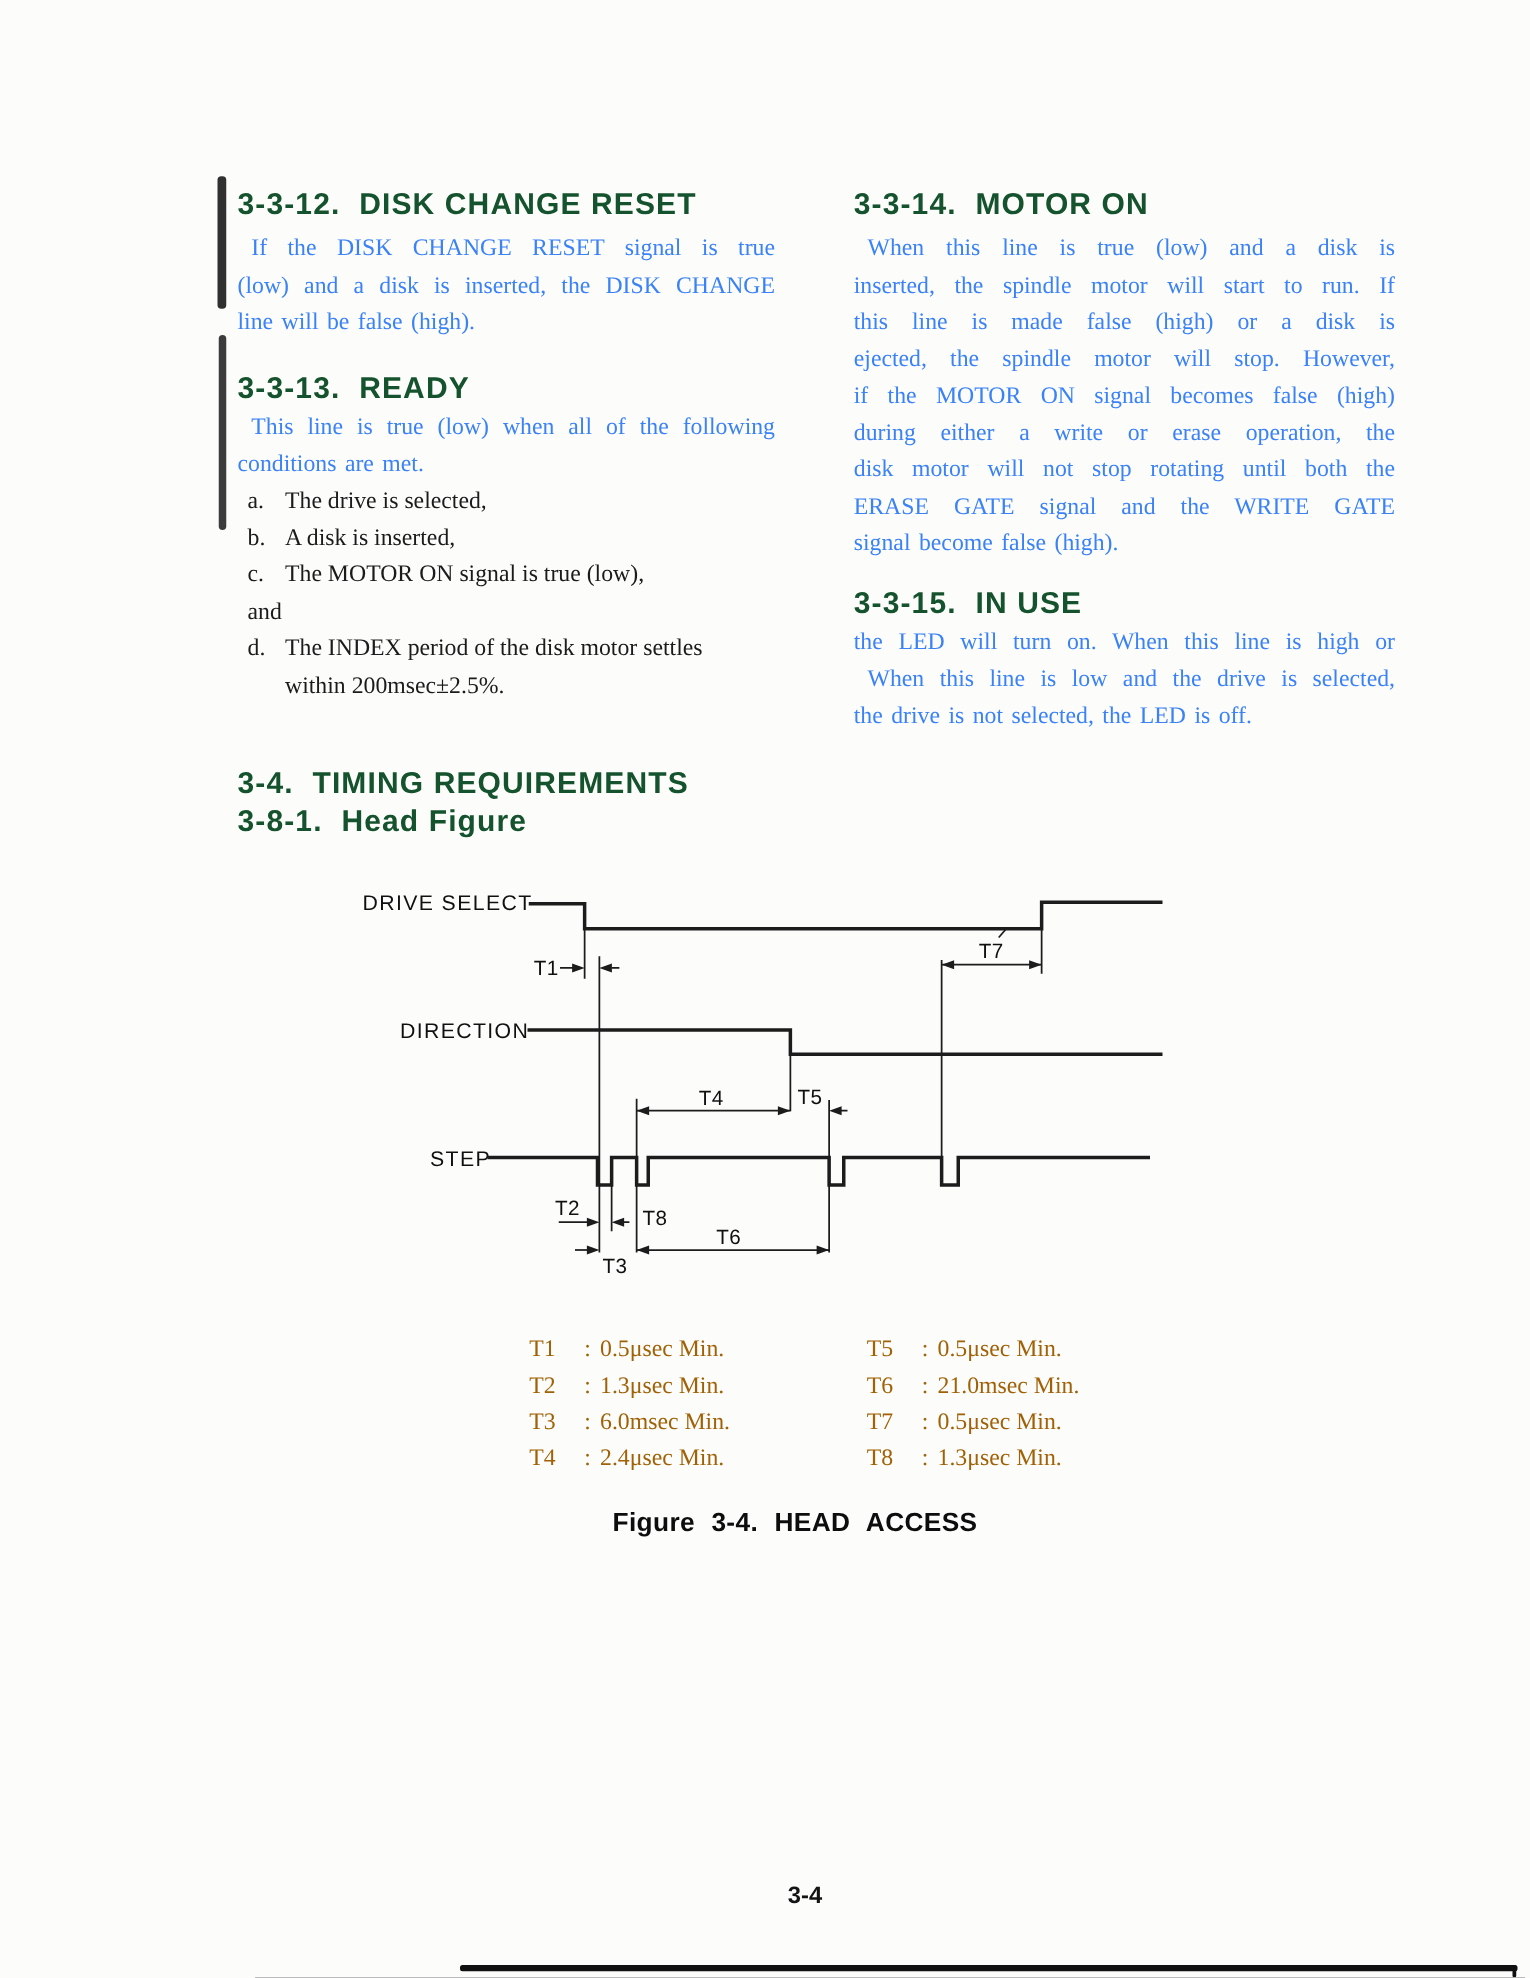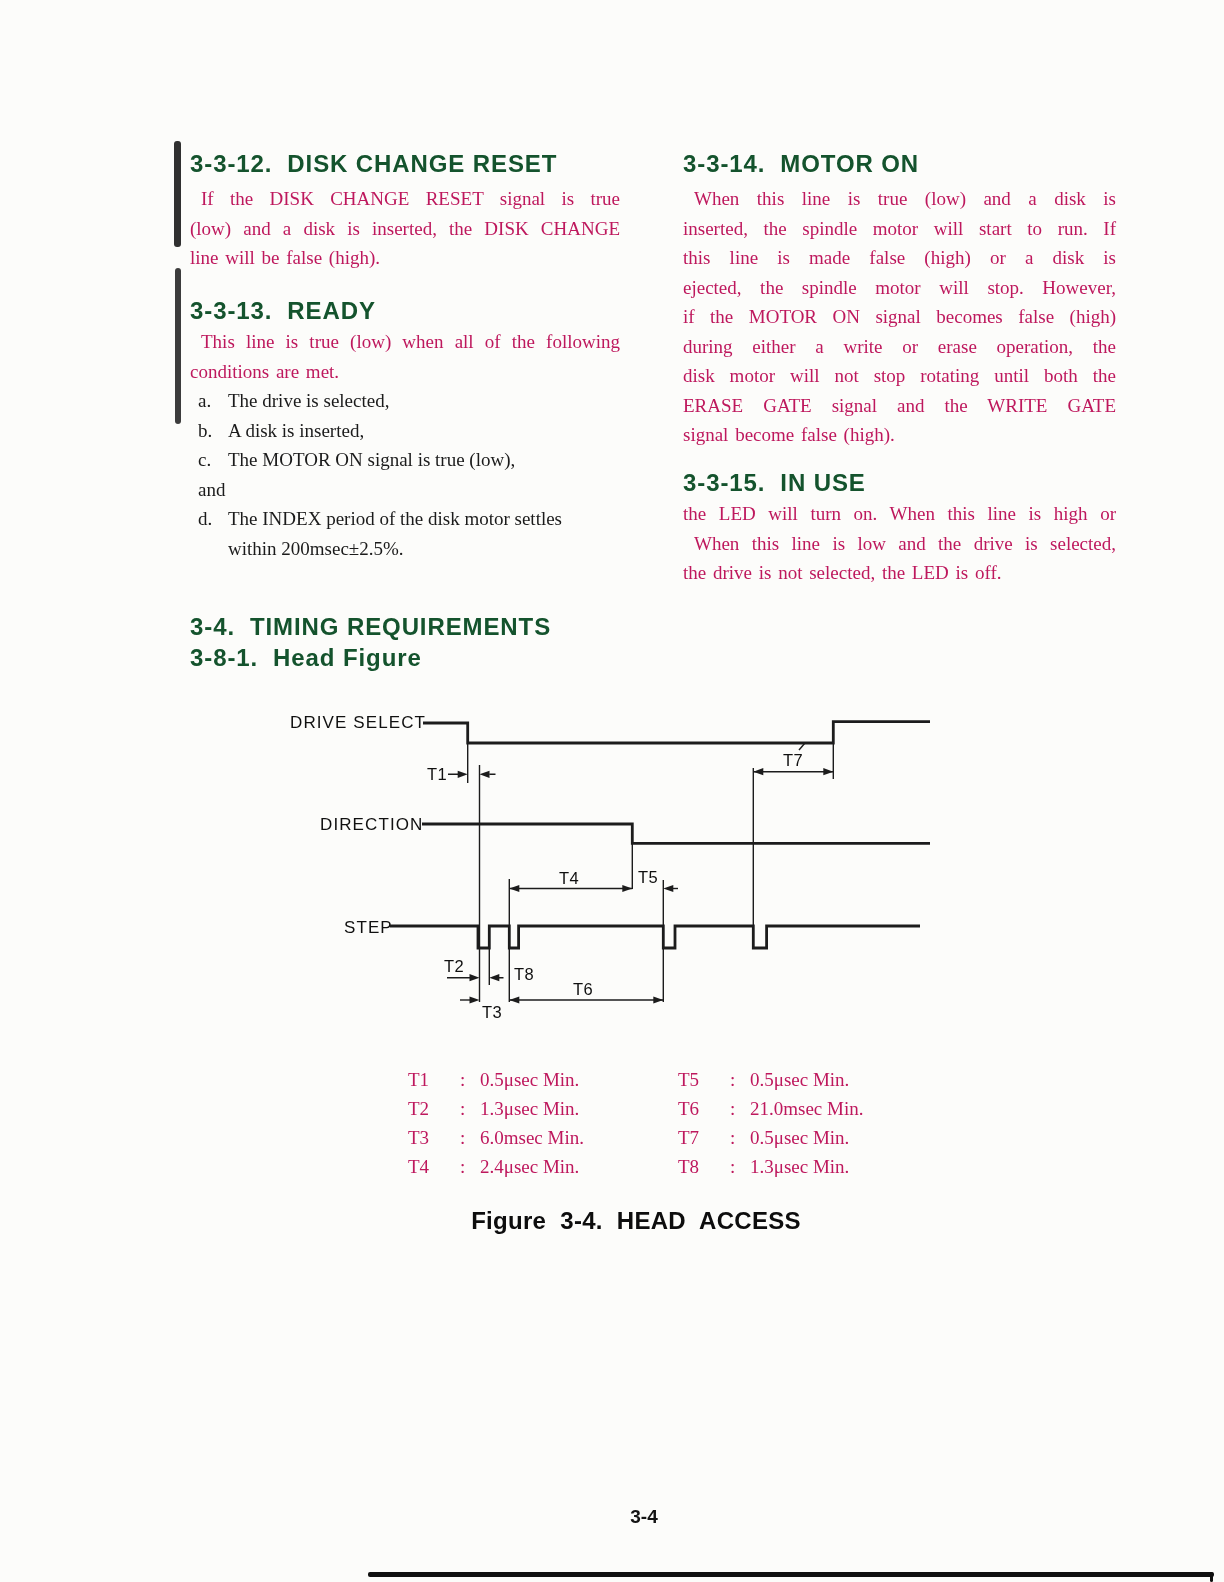--- a/index.html
+++ b/index.html
@@ -10,44 +10,44 @@
   }
   .abs{position:absolute;}
   
   .heading{
     font-family:"Liberation Sans","DejaVu Sans",sans-serif;
     font-weight:700;font-size:24px;letter-spacing:.9px;color:#14532d;
     white-space:nowrap;line-height:24px;
   }
   .heading .ht{margin-left:15px;}
   
-  .para{font-size:19px;line-height:29.5px;word-spacing:2px;color:#be185d;}
+  .para{font-size:19px;line-height:29.5px;word-spacing:2px;color:#3b82f6;}
   .para .ln{text-align:justify;text-align-last:justify;}
   .para .ln.first{text-indent:11px;}
   .para .ln.last{text-align-last:left;}
   
   .list{font-size:19px;line-height:29.5px;color:#1b1b1b;}
   .li{position:relative;padding-left:38px;}
   .li .mk{position:absolute;left:8px;}
   .li.noind{padding-left:8px;}
   .li.cont{padding-left:38px;}
   
-  .tvrow{position:absolute;font-size:19px;white-space:nowrap;color:#be185d;line-height:24px;}
+  .tvrow{position:absolute;font-size:19px;white-space:nowrap;color:#a16207;line-height:24px;text-align:center;}
   .tvrow .tn{display:inline-block;width:52px;}
   .tvrow .ts{display:inline-block;width:20px;}
   
   .siglbl{font-family:"Liberation Sans","DejaVu Sans",sans-serif;font-size:17px;letter-spacing:1.1px;fill:#101010;}
   .tlbl{font-family:"Liberation Sans","DejaVu Sans",sans-serif;font-size:16.5px;letter-spacing:.4px;fill:#101010;}
   .wave{stroke:#1c1c1c;stroke-width:2.8;fill:none;stroke-linejoin:miter;stroke-linecap:butt;}
   .thin{stroke:#1c1c1c;stroke-width:1.4;fill:none;}
   .ah{fill:#1c1c1c;stroke:none;}
   
   .caption{
     font-family:"Liberation Sans","DejaVu Sans",sans-serif;font-weight:700;
-    font-size:24px;word-spacing:7px;letter-spacing:.3px;color:#0d0d0d;text-align:center;
+    font-size:21px;word-spacing:7px;letter-spacing:.3px;color:#0d0d0d;text-align:center;
   }
   .pagenum{
     font-family:"Liberation Sans","DejaVu Sans",sans-serif;font-weight:700;
     font-size:19px;color:#141414;text-align:center;
   }
   
   .streak{background:#1a1a1a;border-radius:3px;}
   .bottombar{background:#101010;border-radius:2px;}
 </style>
 </head>

